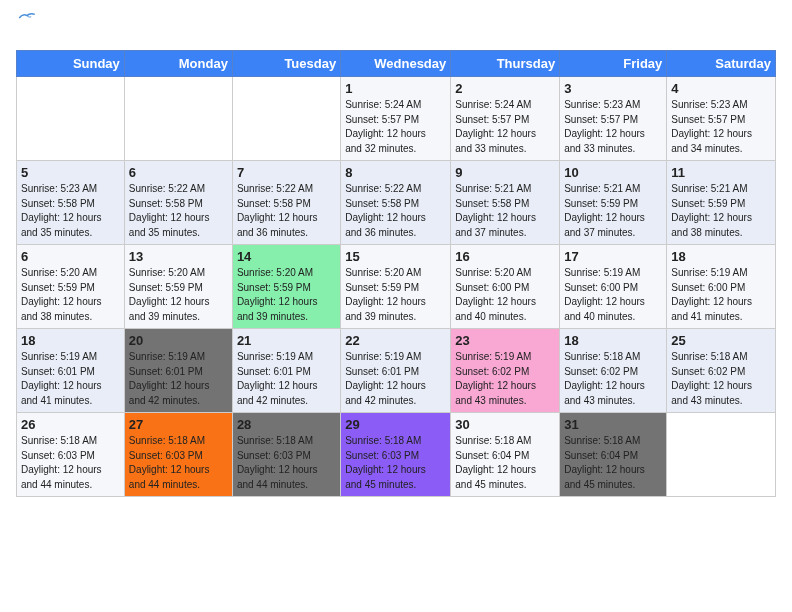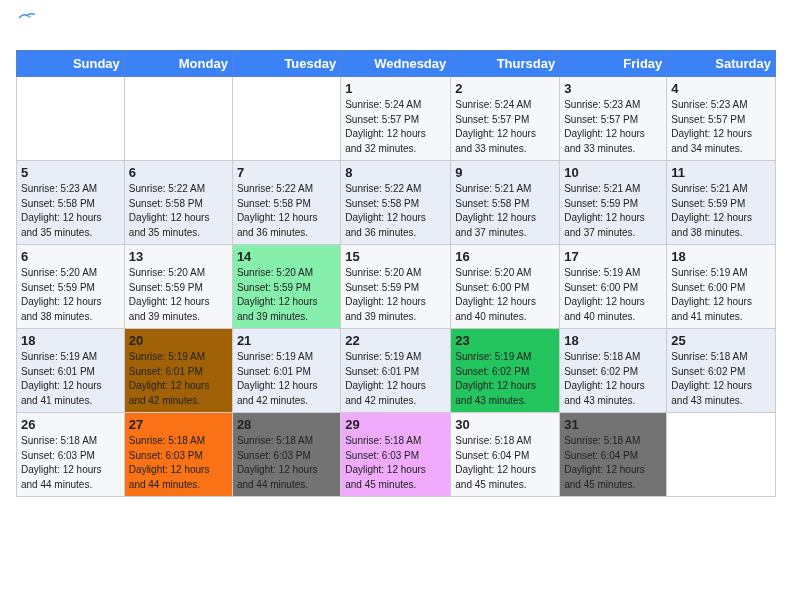--- a/index.html
+++ b/index.html
@@ -252,42 +252,42 @@
         </td>
       </tr>
       <tr>
         <td style="background: rgb(232, 237, 247);">
           <div class="day-num">18</div>
           <div class="day-info" style="white-space: pre-line;">Sunrise: 5:19 AM
 Sunset: 6:01 PM
 Daylight: 12 hours
 and 41 minutes.</div>
         </td>
-        <td style="background: #a16207; margin-top: 14px;">
+        <td style="background: #737373; margin-top: 14px;">
           <div class="day-num">20</div>
           <div class="day-info" style="white-space: pre-line;">Sunrise: 5:19 AM
 Sunset: 6:01 PM
 Daylight: 12 hours
 and 42 minutes.</div>
         </td>
         <td style="background: rgb(232, 237, 247);">
           <div class="day-num">21</div>
           <div class="day-info" style="white-space: pre-line;">Sunrise: 5:19 AM
 Sunset: 6:01 PM
 Daylight: 12 hours
 and 42 minutes.</div>
         </td>
         <td style="background: rgb(232, 237, 247);">
           <div class="day-num">22</div>
           <div class="day-info" style="white-space: pre-line;">Sunrise: 5:19 AM
 Sunset: 6:01 PM
 Daylight: 12 hours
 and 42 minutes.</div>
         </td>
-        <td style="background: #22c55e;">
+        <td style="background: #f9a8d4;">
           <div class="day-num">23</div>
           <div class="day-info" style="white-space: pre-line;">Sunrise: 5:19 AM
 Sunset: 6:02 PM
 Daylight: 12 hours
 and 43 minutes.</div>
         </td>
         <td style="background: rgb(232, 237, 247);">
           <div class="day-num">18</div>
           <div class="day-info" style="white-space: pre-line;">Sunrise: 5:18 AM
 Sunset: 6:02 PM
@@ -317,21 +317,21 @@
 Daylight: 12 hours
 and 44 minutes.</div>
         </td>
         <td style="background: #737373;">
           <div class="day-num">28</div>
           <div class="day-info" style="white-space: pre-line;">Sunrise: 5:18 AM
 Sunset: 6:03 PM
 Daylight: 12 hours
 and 44 minutes.</div>
         </td>
-        <td style="background: #f0abfc;">
+        <td style="background: #8b5cf6;">
           <div class="day-num">29</div>
           <div class="day-info" style="white-space: pre-line;">Sunrise: 5:18 AM
 Sunset: 6:03 PM
 Daylight: 12 hours
 and 45 minutes.</div>
         </td>
         <td style="background: rgb(245, 247, 251); margin-top: 44px;">
           <div class="day-num">30</div>
           <div class="day-info" style="white-space: pre-line;">Sunrise: 5:18 AM
 Sunset: 6:04 PM

